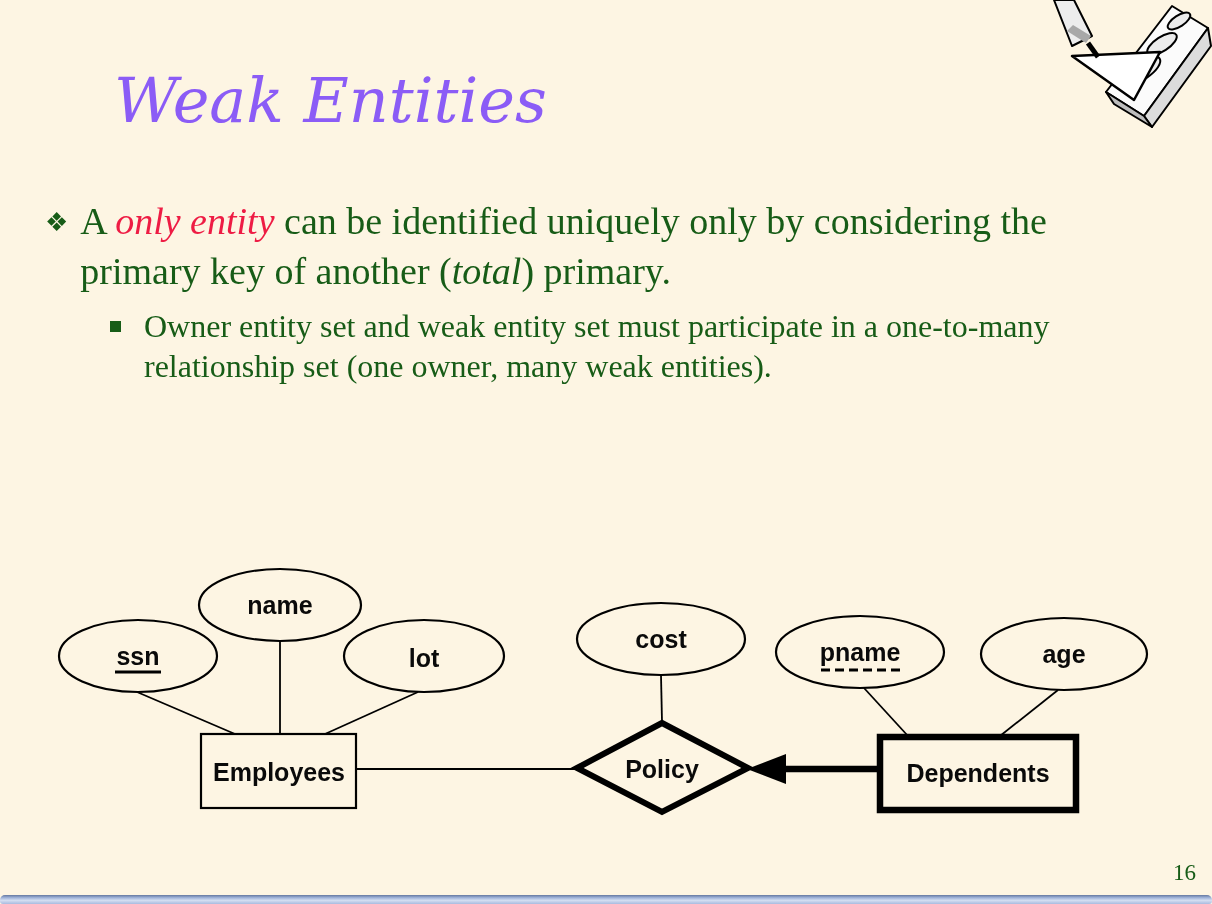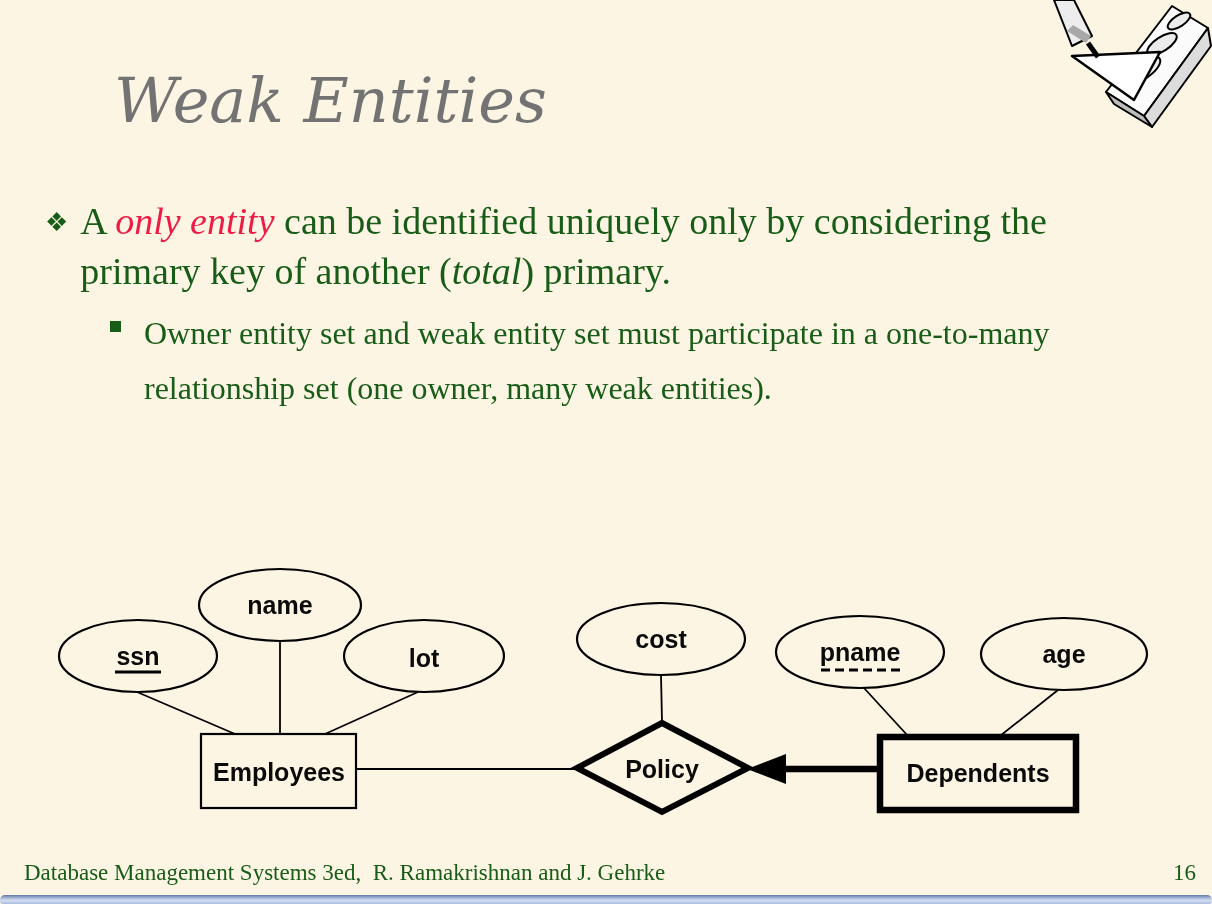--- a/index.html
+++ b/index.html
@@ -3,30 +3,30 @@
 <meta charset="utf-8">
 <style>
   html,body { margin:0; padding:0; background:#ffffff; }
   .slide {
     position:relative; width:1212px; height:904px; overflow:hidden;
     background:var(--background, #fdf5e3);
     font-family:"Liberation Serif", serif;
   }
   .title {
     position:absolute; left:114px; top:64px;
-    font-size:62px; font-style:italic; font-weight:400; color:#737373;
+    font-size:62px; font-style:italic; font-weight:400; color:#8b5cf6;
     font-family:"DejaVu Serif", serif; letter-spacing:0px;
   }
   .clipart { position:absolute; left:1042px; top:0px; }
 
   .bullet { position:absolute; display:flex; align-items:flex-start; color:var(--text-green, #175c17); }
   .b1 { left:45px; top:196px; font-size:38px; line-height:50px; }
   .b1 .marker { font-family:"DejaVu Sans", sans-serif; font-size:26px; line-height:52px; margin-right:12px; }
   .b1 .btext { width:1095px; }
-  .b2 { font-size:32px; line-height:55px; }
+  .b2 { font-size:32px; line-height:40px; }
   .b2 .marker { width:11px; height:11px; background:var(--text-green, #175c17); margin:15px 23px 0 0; flex:0 0 auto; }
   .b2 .btext { width:960px; }
   #sub1 { left:110px; top:306px; }
   #sub2 { left:110px; top:396px; }
   .red { color:var(--accent-red, #ee1c44); }
   .it  { font-style:italic; }
 
   .diagram { position:absolute; left:0; top:0; }
   .dshape { fill:none; stroke:#000; }
   .dlabel {
@@ -119,17 +119,16 @@
     <text class="dlabel" x="424" y="667">lot</text>
     <text class="dlabel" x="661" y="648">cost</text>
     <text class="dlabel" x="860" y="661">pname</text>
     <line x1="821" y1="670" x2="901" y2="670" stroke="#000" stroke-width="3" stroke-dasharray="9 5"></line>
     <text class="dlabel" x="1064" y="663">age</text>
     <text class="dlabel" x="279" y="781">Employees</text>
     <text class="dlabel" x="662" y="778">Policy</text>
     <text class="dlabel" x="978" y="782">Dependents</text>
   </svg>
 
-  <div class="footer-left">Database Management Systems 3ed,  R. Ramakrishnan and J. Gehrke</div>
   <div class="footer-right">16</div>
   <div class="bottom-bar"></div>
 
 </div>
 
 </body></html>

